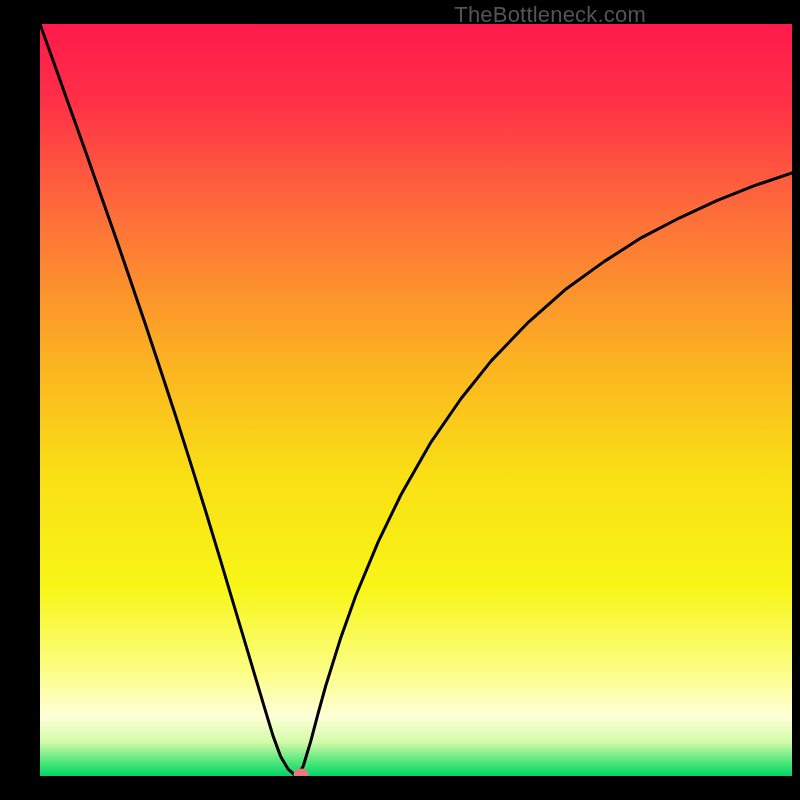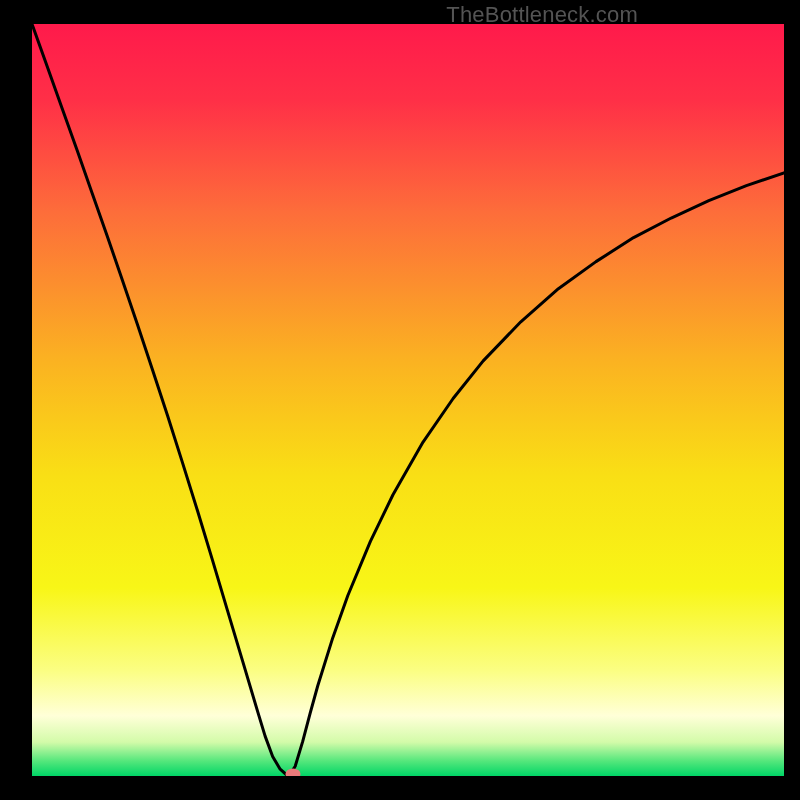--- a/index.html
+++ b/index.html
@@ -6,21 +6,21 @@
     margin: 0;
     padding: 0;
     width: 800px;
     height: 800px;
     background: #000;
     overflow: hidden;
     font-family: Arial, Helvetica, sans-serif;
   }
   .frame {
     position: absolute;
-    top: 0; left: 8px;
+    top: 0; left: 16px;
     width: 640px; height: 800px;
     background: #000;
   }
   .plot {
     position: absolute;
     left: 24px;
     top: 24px;
     width: 752px;
     height: 752px;
     overflow: hidden;

